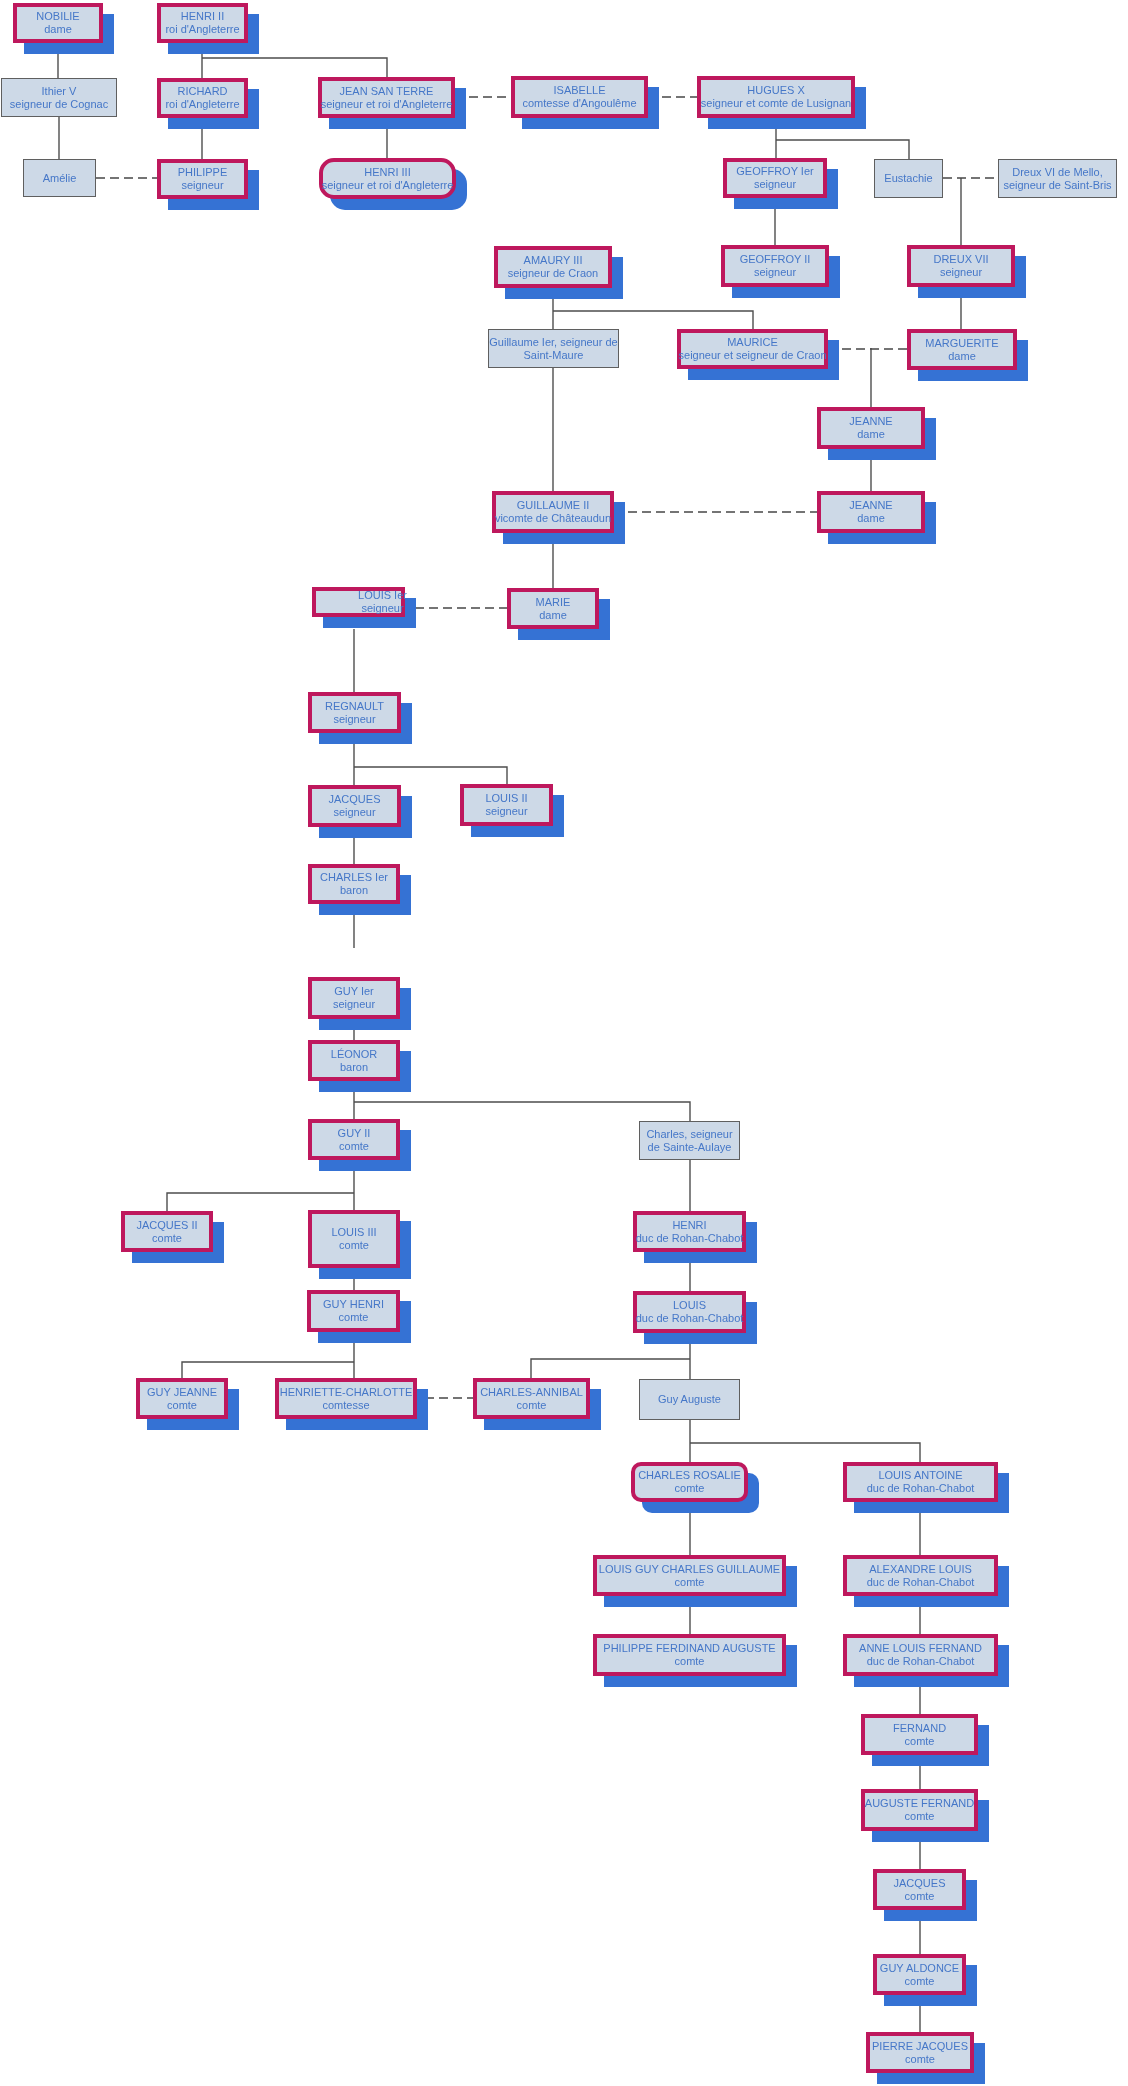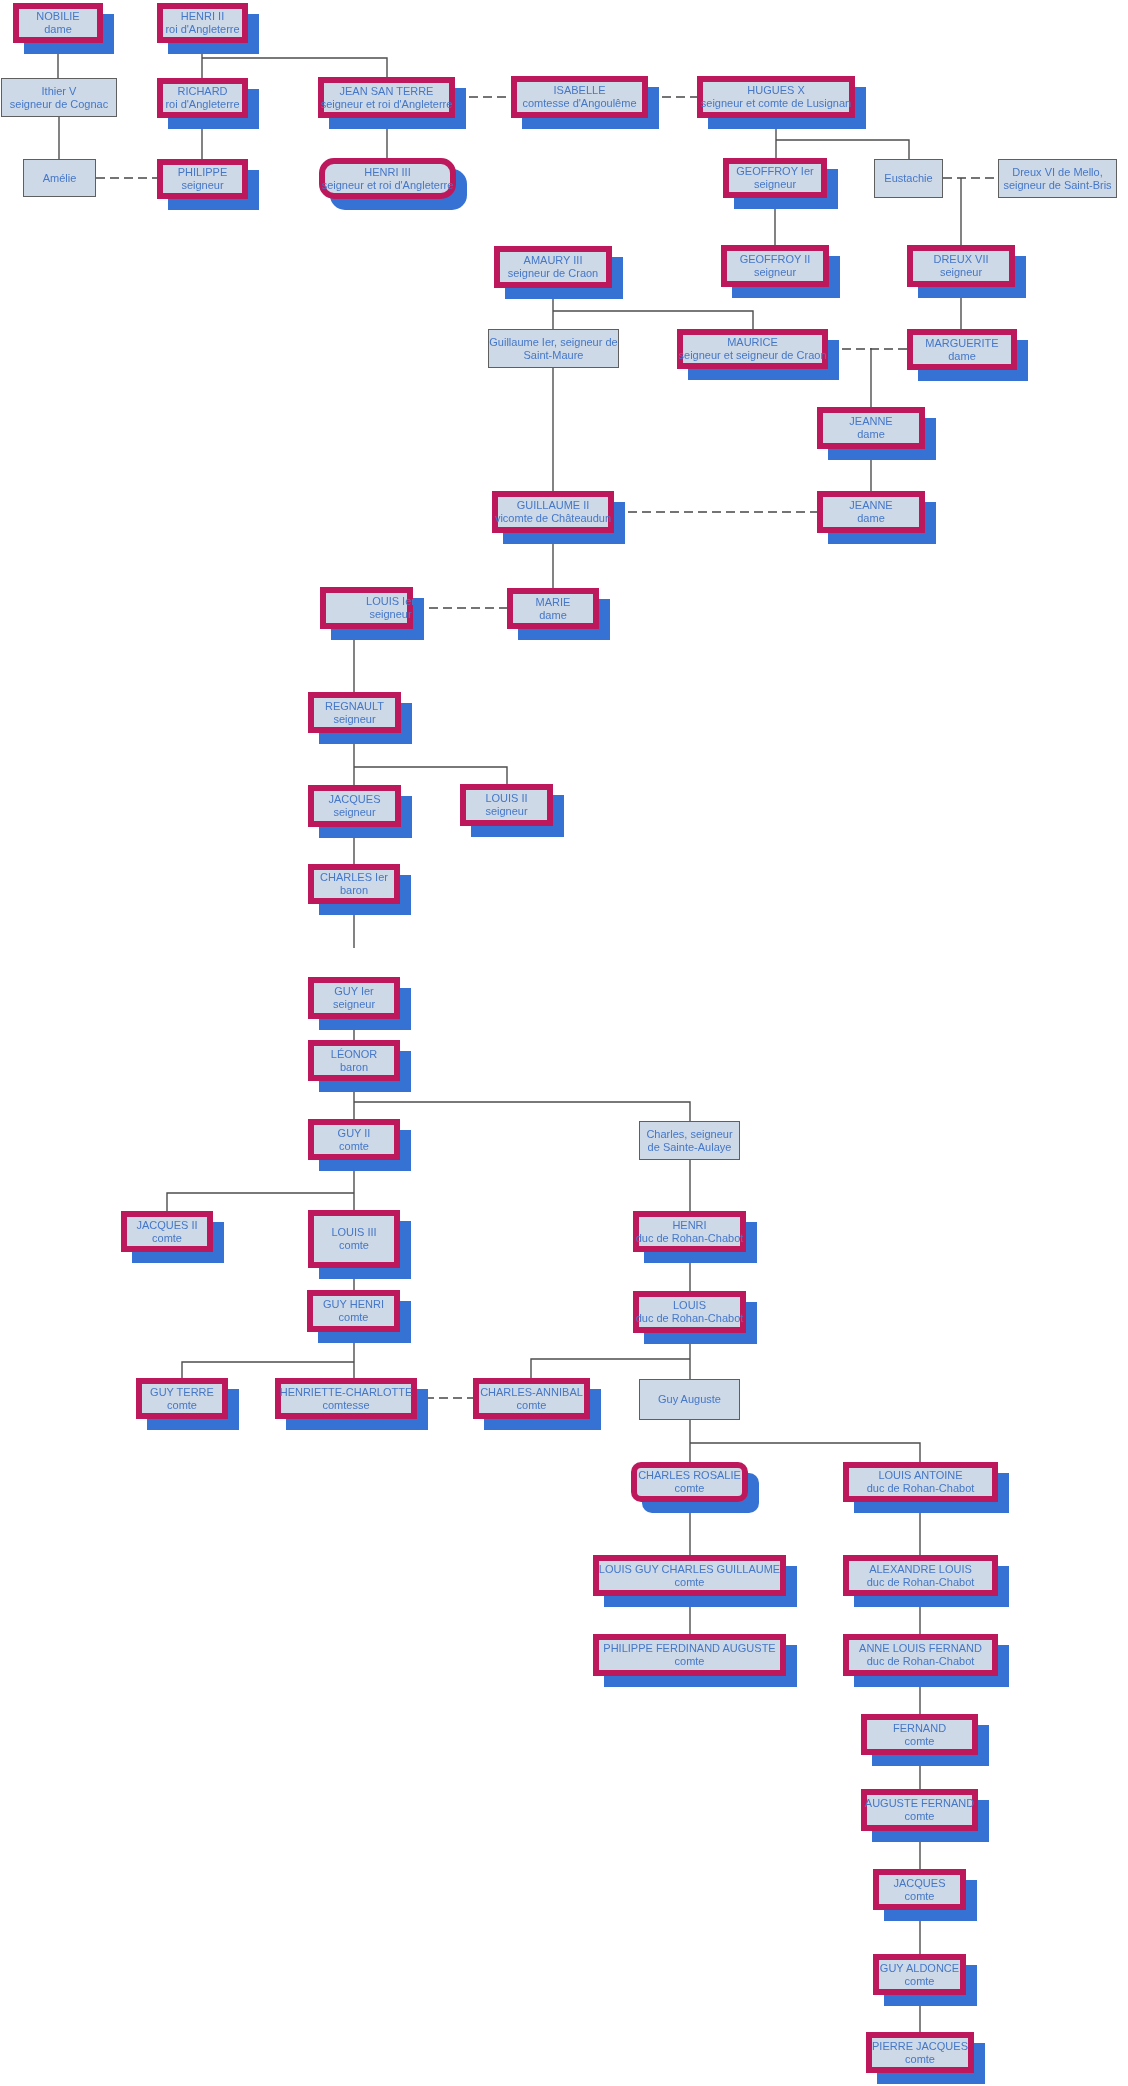--- a/index.html
+++ b/index.html
@@ -10,21 +10,21 @@
     font-family:"Liberation Sans", sans-serif;
     overflow:hidden;
   }
   svg.edges{position:absolute;left:0;top:0;}
   .edge{fill:none;stroke:#4e4e4e;stroke-width:1.4;}
   .edge.dashed{stroke-dasharray:9 5;stroke:#474747;}
   .node{
     position:absolute;
     box-sizing:border-box;
     background:#cdd9e7;
-    border:6px solid #be185d;
+    border:4px solid #be185d;
     display:flex;flex-direction:column;
     align-items:center;justify-content:center;
     text-align:center;
     color:#4577c8;
     font-size:11px;line-height:13px;
     cursor:default;
   }
   .node.shadowed{box-shadow:11px 11px 0 0 #3572d4;}
   .node.plain{border:1.5px solid #5f5f5f;}
   .nm,.tt{white-space:nowrap;}
@@ -172,21 +172,21 @@
         <div class="tt">dame</div>
       </div>
       <div class="node shadowed" style="left: 492px; top: 491px; width: 122px; height: 42px;">
         <div class="nm">GUILLAUME II</div>
         <div class="tt">vicomte de Châteaudun</div>
       </div>
       <div class="node shadowed" style="left: 507px; top: 588px; width: 92px; height: 41px;">
         <div class="nm">MARIE</div>
         <div class="tt">dame</div>
       </div>
-      <div class="node shadowed" style="left: 320px; top: 587px; width: 93px; height: 42px; padding-left: 48px;">
+      <div class="node shadowed" style="left: 312px; top: 587px; width: 93px; height: 30px; padding-left: 48px;">
         <div class="nm">LOUIS Ier</div>
         <div class="tt">seigneur</div>
       </div>
       <div class="node shadowed" style="left: 308px; top: 692px; width: 93px; height: 41px;">
         <div class="nm">REGNAULT</div>
         <div class="tt">seigneur</div>
       </div>
       <div class="node shadowed" style="left: 308px; top: 785px; width: 93px; height: 42px;">
         <div class="nm">JACQUES</div>
         <div class="tt">seigneur</div>
@@ -229,21 +229,21 @@
       </div>
       <div class="node shadowed" style="left: 307px; top: 1290px; width: 93px; height: 42px;">
         <div class="nm">GUY HENRI</div>
         <div class="tt">comte</div>
       </div>
       <div class="node shadowed" style="left: 633px; top: 1291px; width: 113px; height: 42px;">
         <div class="nm">LOUIS</div>
         <div class="tt">duc de Rohan-Chabot</div>
       </div>
       <div class="node shadowed" style="left: 136px; top: 1378px; width: 92px; height: 41px;">
-        <div class="nm">GUY TERRE</div>
+        <div class="nm">GUY JEANNE</div>
         <div class="tt">comte</div>
       </div>
       <div class="node shadowed" style="left: 275px; top: 1378px; width: 142px; height: 41px;">
         <div class="nm">HENRIETTE-CHARLOTTE</div>
         <div class="tt">comtesse</div>
       </div>
       <div class="node shadowed" style="left: 473px; top: 1378px; width: 117px; height: 41px;">
         <div class="nm">CHARLES-ANNIBAL</div>
         <div class="tt">comte</div>
       </div>

